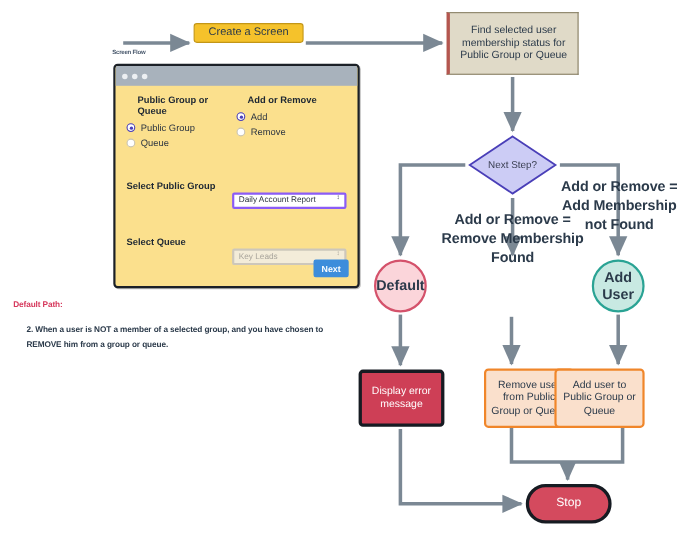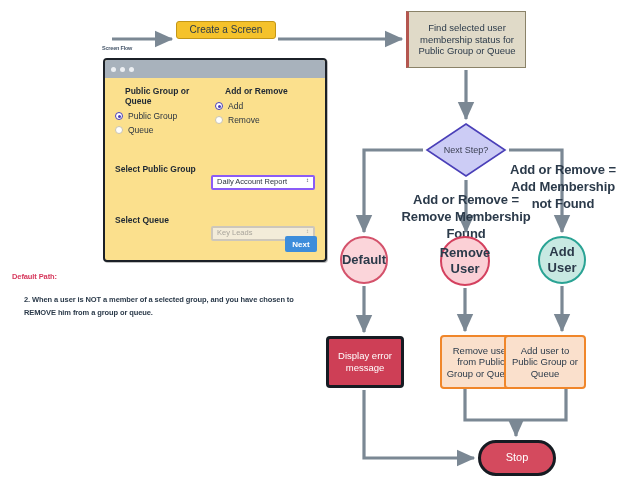--- a/index.html
+++ b/index.html
@@ -371,23 +371,20 @@
       <polygon points="41,2 80,28 41,54 2,28" fill="#ccccf5" stroke="#4a3fb8" stroke-width="1.6"></polygon>
     </svg>
     <span class="decision-label">Next Step?</span>
   </div>
 
   <div class="edge-label lbl-remove">Add or Remove = Remove Membership Found</div>
   <div class="edge-label lbl-add">Add or Remove = Add Membership not Found</div>
 
   <div class="node circle circle-default">
     <span>Default</span>
-  </div>
-  <div class="node circle circle-remove">
-    <span>Remove User</span>
   </div>
   <div class="node circle circle-add">
     <span>Add User</span>
   </div>
 
   <div class="node err-node">
     <span>Display error message</span>
   </div>
   <div class="node act-node act-remove">
     <span>Remove user from Public Group or Queue</span>

